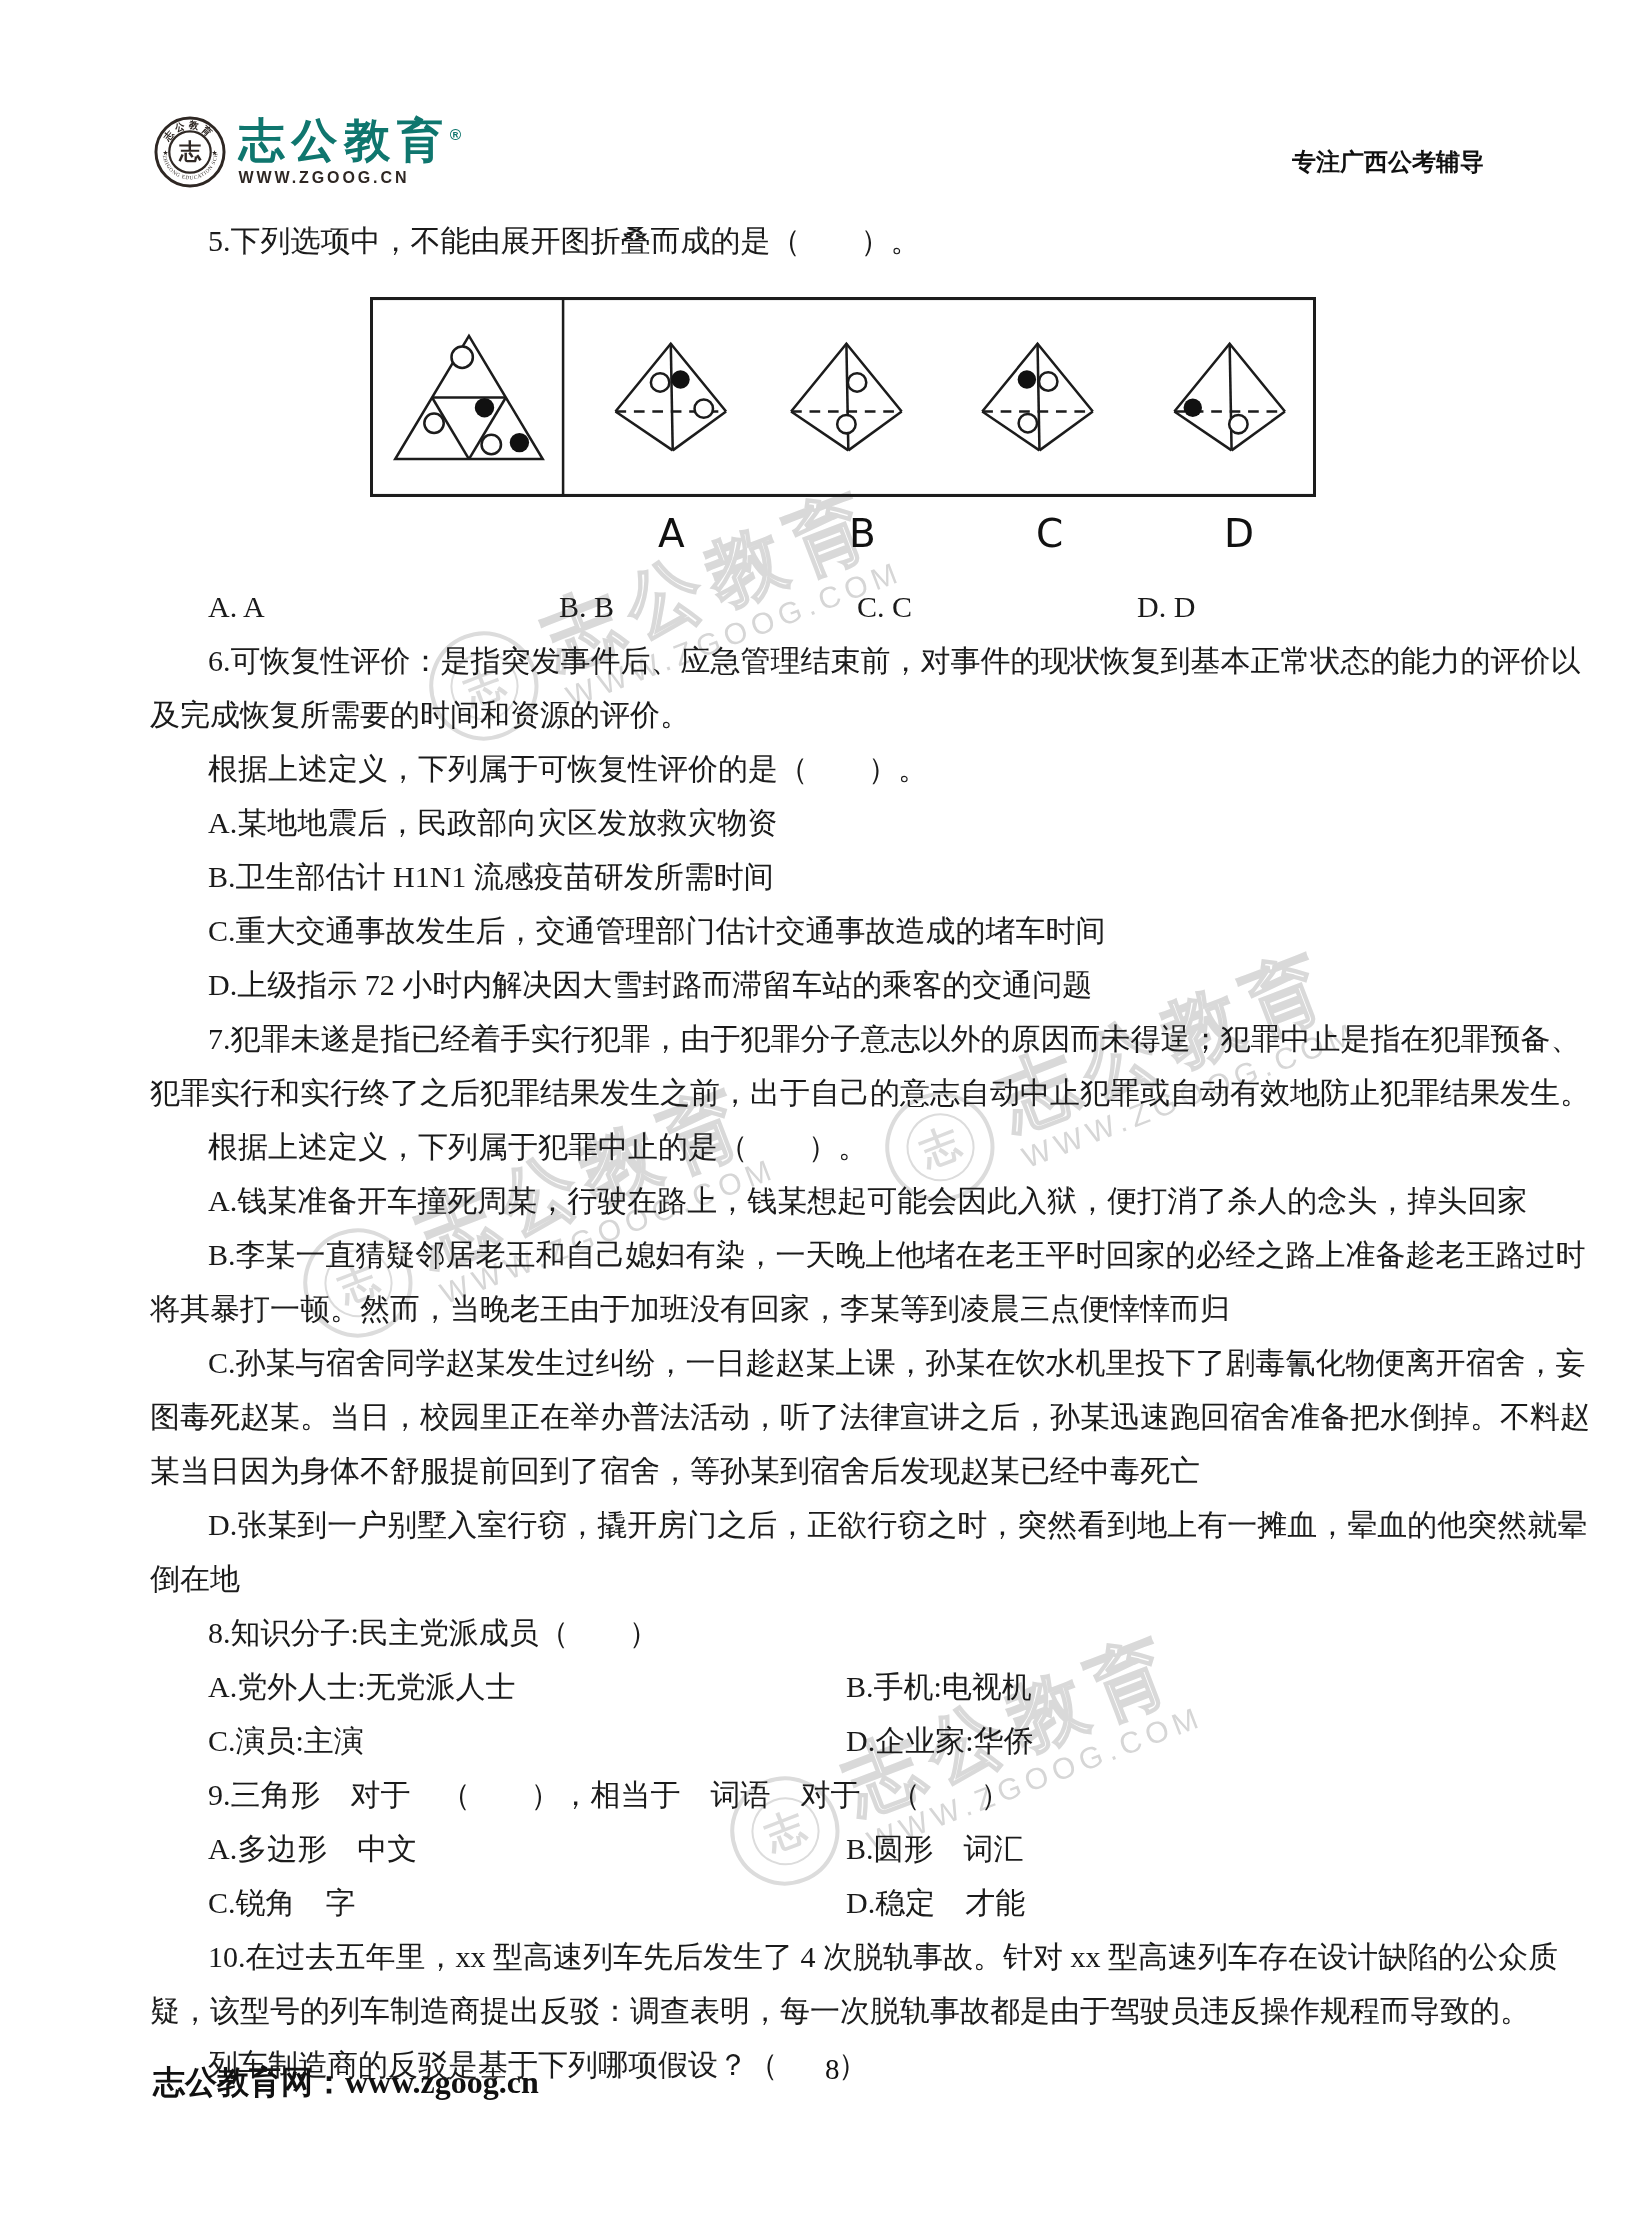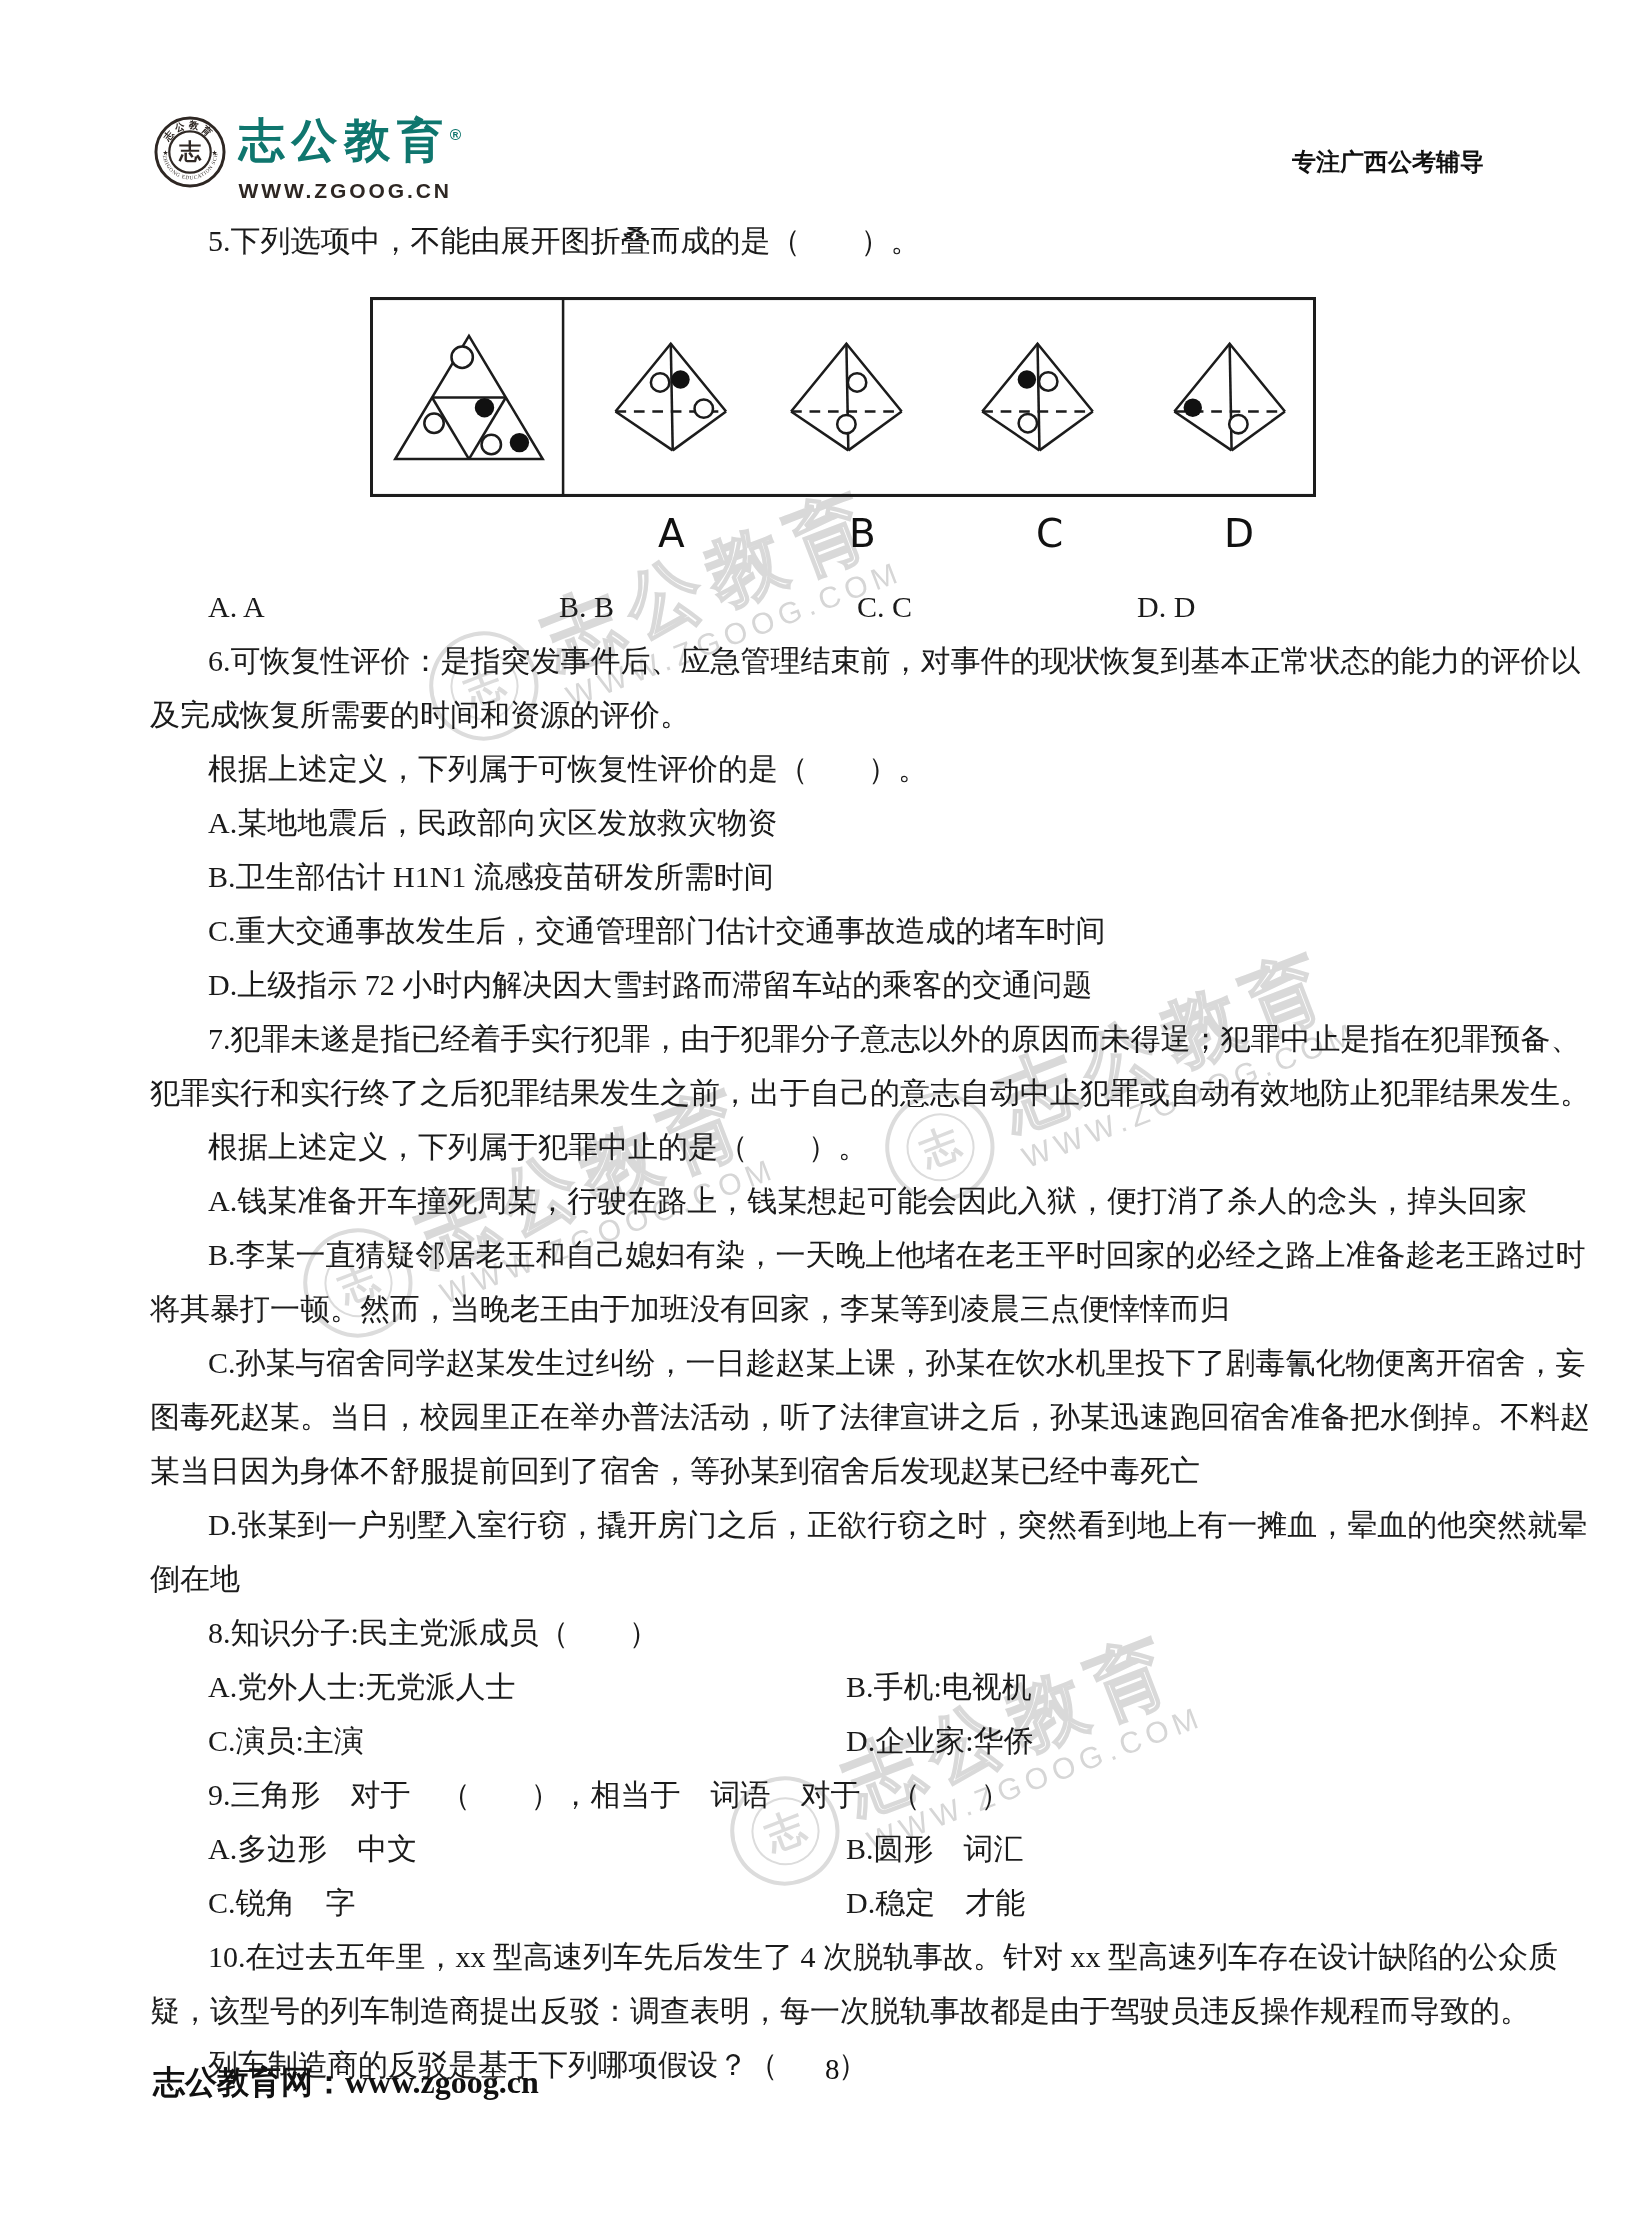--- a/index.html
+++ b/index.html
@@ -12,22 +12,22 @@
     font-family:"Liberation Serif","DejaVu Serif",serif;
     color:#1b1b1b;
   }
   
   .logo{position:absolute;left:153px;top:115px;display:flex;align-items:flex-start;}
   .seal{width:74px;height:74px;}
   .logo-right{margin-left:11.6px;}
   .wordmark{font-size:46px;font-weight:700;letter-spacing:6.8px;color:#0f766e;
             font-family:"Liberation Sans","DejaVu Sans",sans-serif;line-height:1.1;}
   .wordmark sup{font-size:15.5px;vertical-align:super;letter-spacing:0;}
-  .logo-site{font-size:21px;font-weight:700;letter-spacing:2.9px;color:#2e2723;
-             font-family:"Liberation Sans","DejaVu Sans",sans-serif;margin-top:13px;}
+  .logo-site{font-size:16px;font-weight:700;letter-spacing:2.9px;color:#2e2723;
+             font-family:"Liberation Sans","DejaVu Sans",sans-serif;margin-top:3px;}
   .slogan{position:absolute;right:167px;top:146px;font-size:24px;font-weight:700;color:#111;}
   
   .wm{position:absolute;display:flex;align-items:center;gap:19.4px;
       transform:rotate(-21deg);z-index:0;pointer-events:none;}
   .wm-seal{flex:0 0 auto;width:101px;height:101px;border:4.9px solid #dcdcdc;border-radius:50%;
            display:flex;align-items:center;justify-content:center;}
   .wm-seal-inner{width:64px;height:64px;border:2.9px solid #dcdcdc;border-radius:50%;
                  display:flex;align-items:center;justify-content:center;
                  font-size:39px;font-weight:700;color:#dcdcdc;}
   .wm-brand{font-size:76px;font-weight:700;letter-spacing:11.6px;color:transparent;

